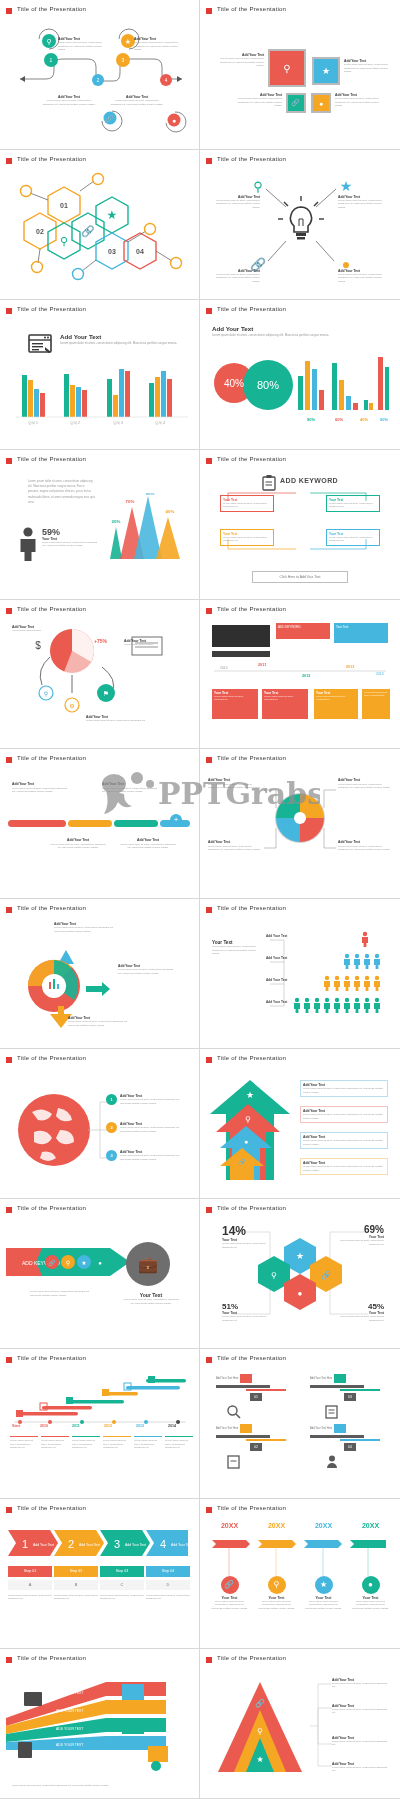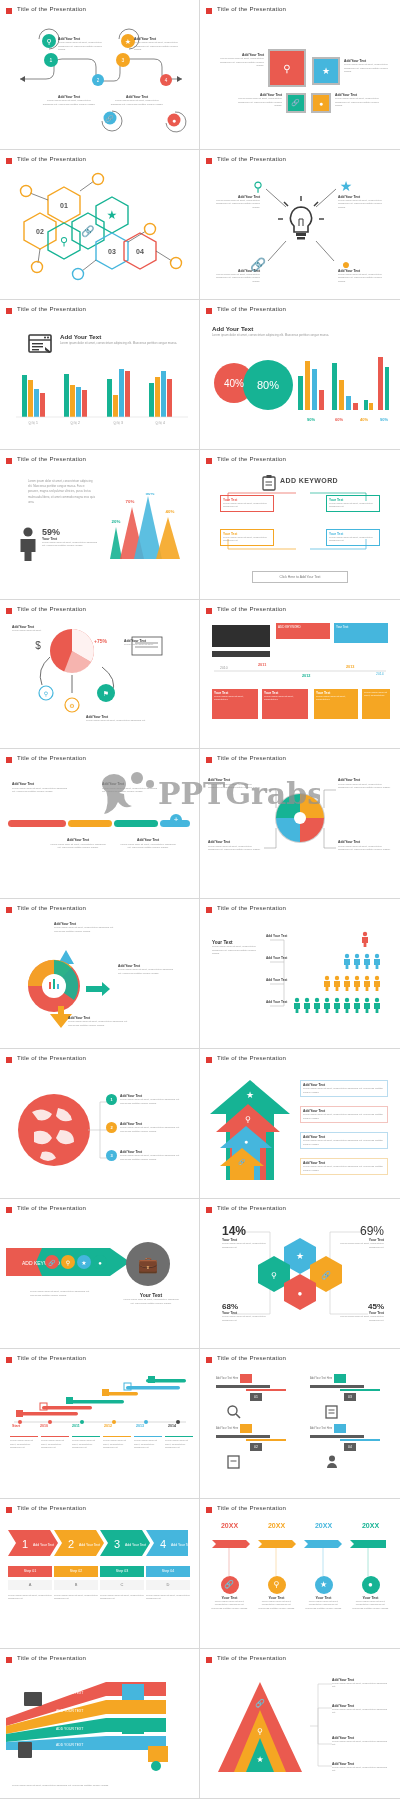--- a/index.html
+++ b/index.html
@@ -807,26 +807,26 @@
         <text x="68" y="60" font-size="8" fill="#fff" text-anchor="middle">⚲</text>
         <text x="120" y="60" font-size="8" fill="#fff" text-anchor="middle">🔗</text>
         <text x="94" y="78" font-size="8" fill="#fff" text-anchor="middle">●</text>
       </svg>
       <div style="position:absolute;left:16px;top:6px;width:52px">
         <div style="font-size:12px;font-weight:bold;color:#333">14%</div>
         <div style="font-size:3.4px;font-weight:bold;color:#444">Your Text</div>
         <div class="ln">Lorem ipsum dolor sit amet, consectetuer adipiscing elit.</div>
       </div>
       <div style="position:absolute;left:124px;top:6px;width:54px" class="rt">
-        <div style="font-size:12px;font-weight:normal;color:#333">69%</div>
+        <div style="font-size:10px;font-weight:bold;color:#333">69%</div>
         <div style="font-size:3.4px;font-weight:bold;color:#444">Your Text</div>
         <div class="ln">Lorem ipsum dolor sit amet, consectetuer adipiscing elit.</div>
       </div>
       <div style="position:absolute;left:16px;top:84px;width:52px">
-        <div style="font-size:8px;font-weight:bold;color:#333">68%</div>
+        <div style="font-size:8px;font-weight:bold;color:#333">51%</div>
         <div style="font-size:3.4px;font-weight:bold;color:#444">Your Text</div>
         <div class="ln">Lorem ipsum dolor sit amet, consectetuer adipiscing elit.</div>
       </div>
       <div style="position:absolute;left:124px;top:84px;width:54px" class="rt">
         <div style="font-size:8px;font-weight:bold;color:#333">45%</div>
         <div style="font-size:3.4px;font-weight:bold;color:#444">Your Text</div>
         <div class="ln">Lorem ipsum dolor sit amet, consectetuer adipiscing elit.</div>
       </div>
     </div>
   </div>

